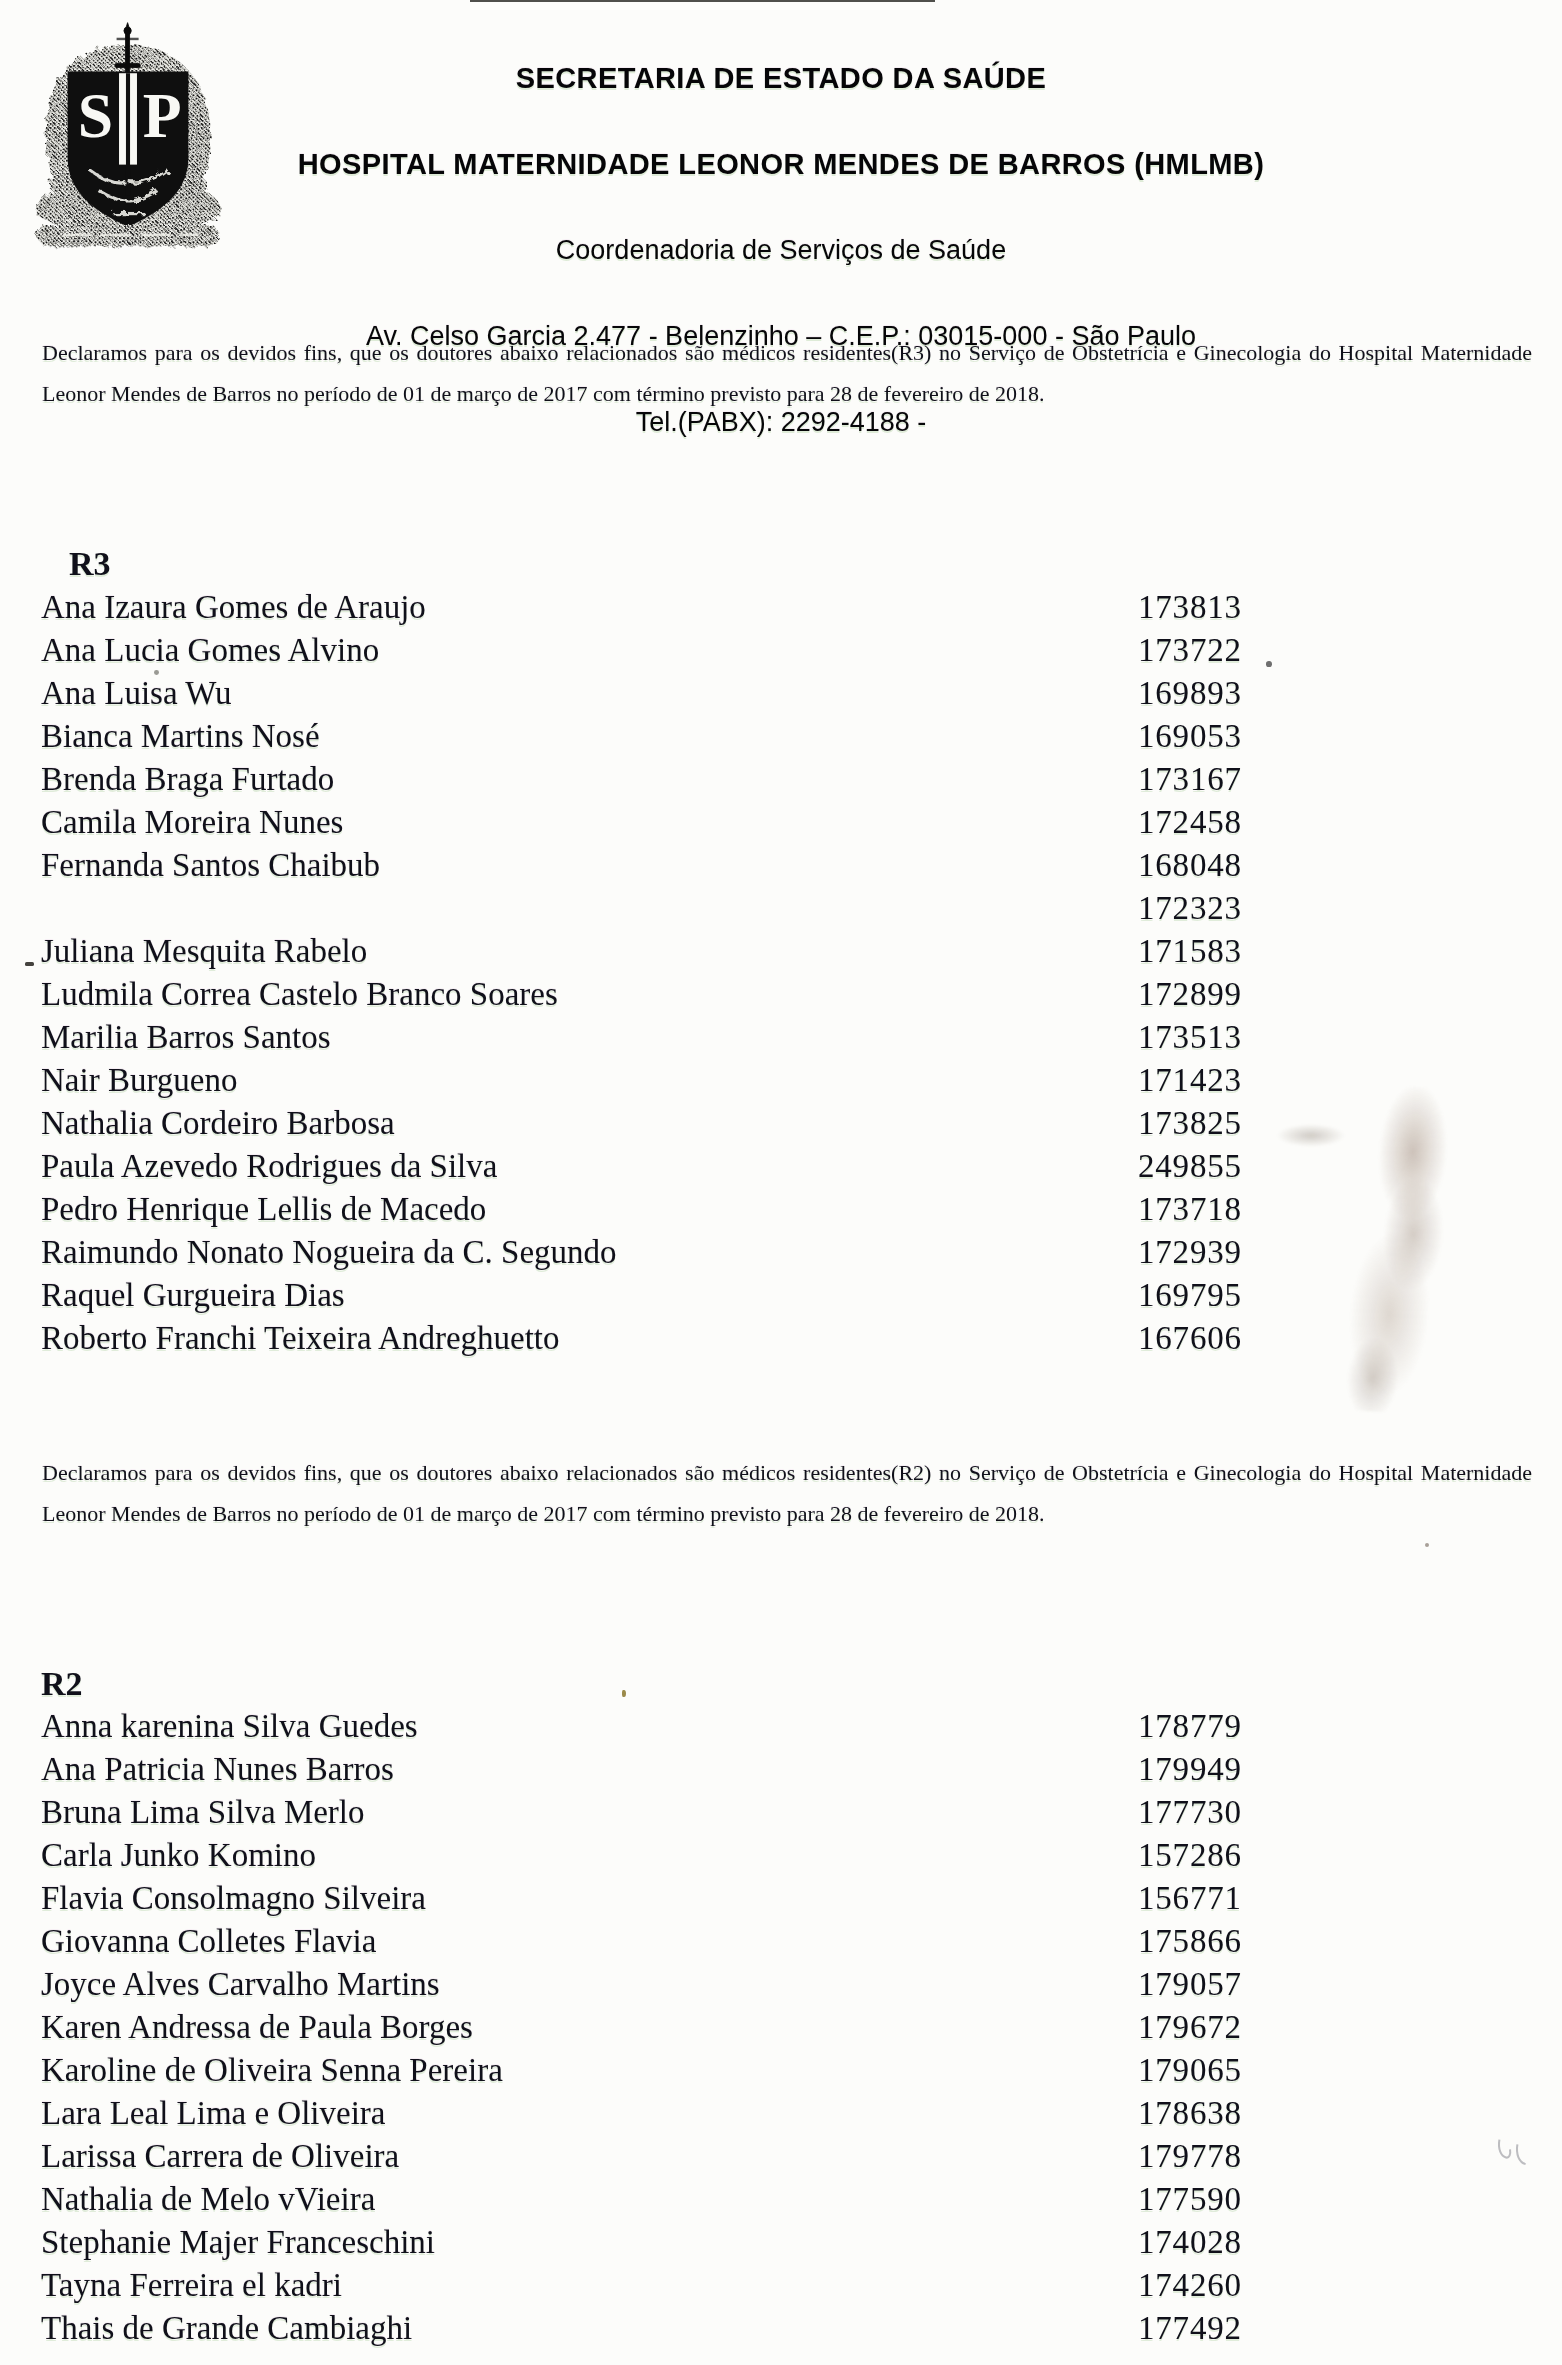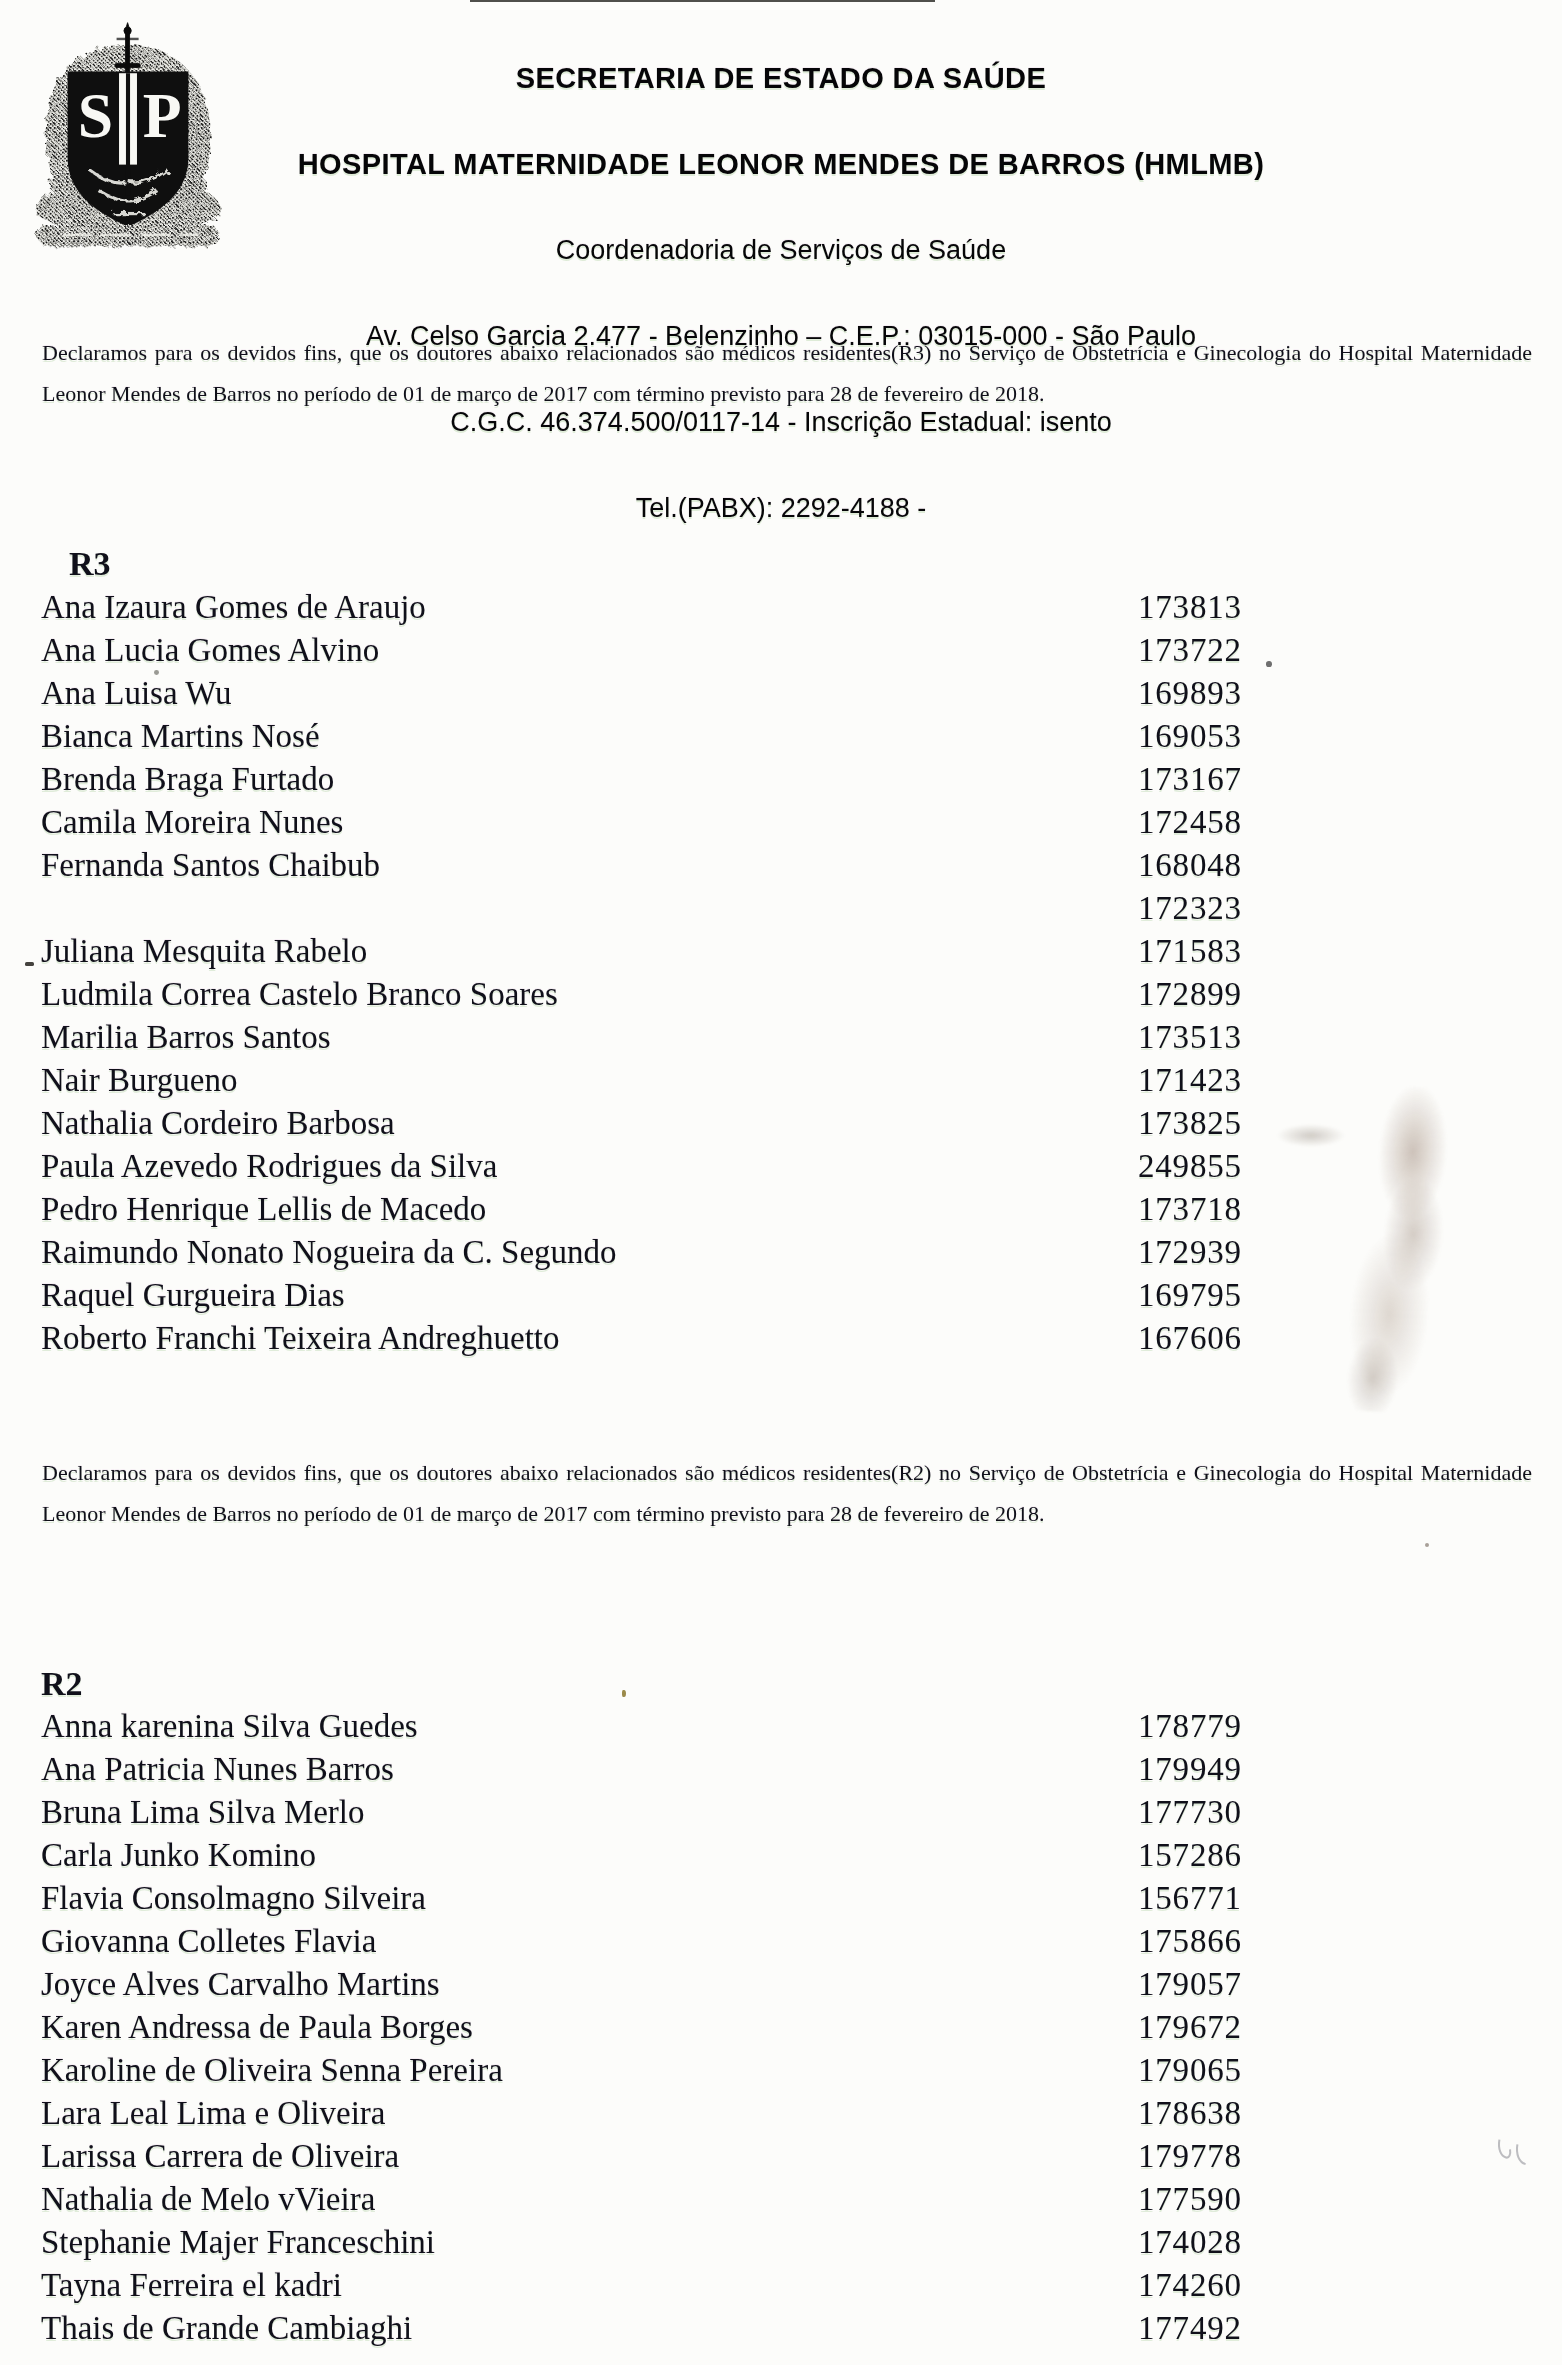--- a/index.html
+++ b/index.html
@@ -141,21 +141,20 @@
       <line x1="142" y1="262" x2="178" y2="262"></line>
       <line x1="190" y1="262" x2="212" y2="262"></line>
     </g>
   </svg>
 
   <div class="header">
     <div class="hline hbold">SECRETARIA DE ESTADO DA SAÚDE</div>
     <div class="hline hbold">HOSPITAL MATERNIDADE LEONOR MENDES DE BARROS (HMLMB)</div>
     <div class="hline">Coordenadoria de Serviços de Saúde</div>
     <div class="hline">Av. Celso Garcia 2.477 - Belenzinho – C.E.P.: 03015-000 - São Paulo</div>
-    <div class="hline">C.G.C. 46.374.500/0117-14  -  Inscrição Estadual: isento</div>
     <div class="hline">Tel.(PABX): 2292-4188  -</div>
   </div>
 
   <div class="para para1">Declaramos para os devidos fins, que os doutores abaixo relacionados são médicos residentes(R3) no Serviço de Obstetrícia e Ginecologia do Hospital Maternidade Leonor Mendes de Barros no período de 01 de março de 2017 com término previsto para 28 de fevereiro de 2018.</div>
 
   <div class="group-heading gh-r3">R3</div>
   <div class="res-list list-r3">
   <div class="res-row">
     <span class="res-name">Ana Izaura Gomes de Araujo</span>
     <span class="res-number">173813</span>

